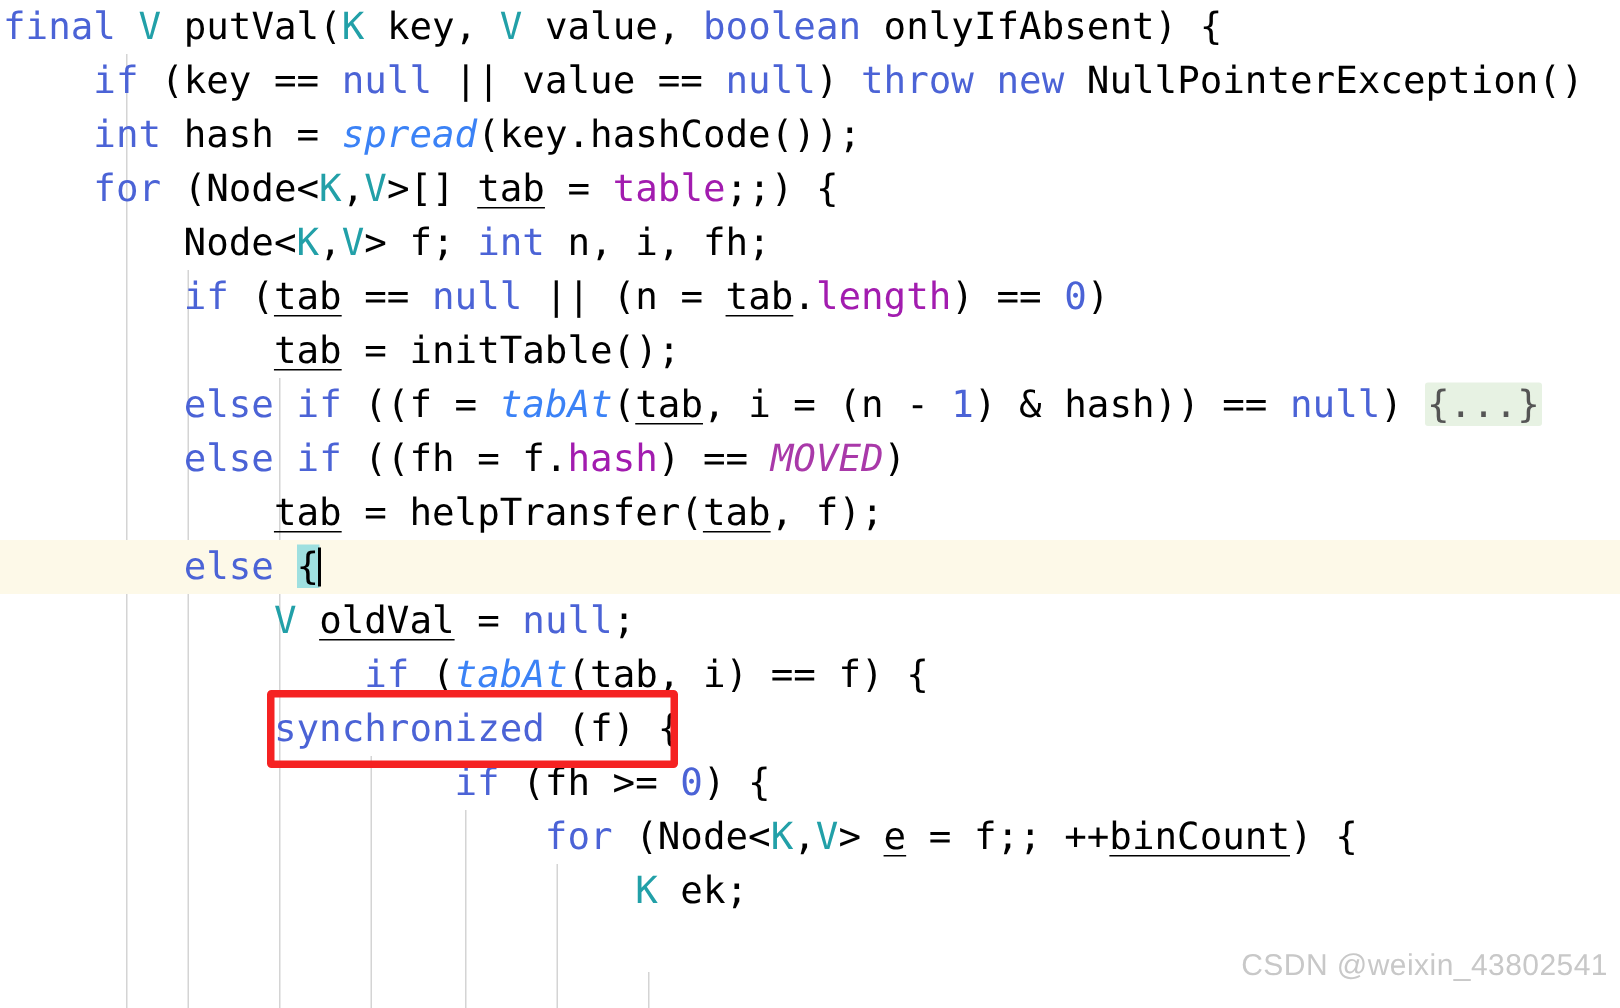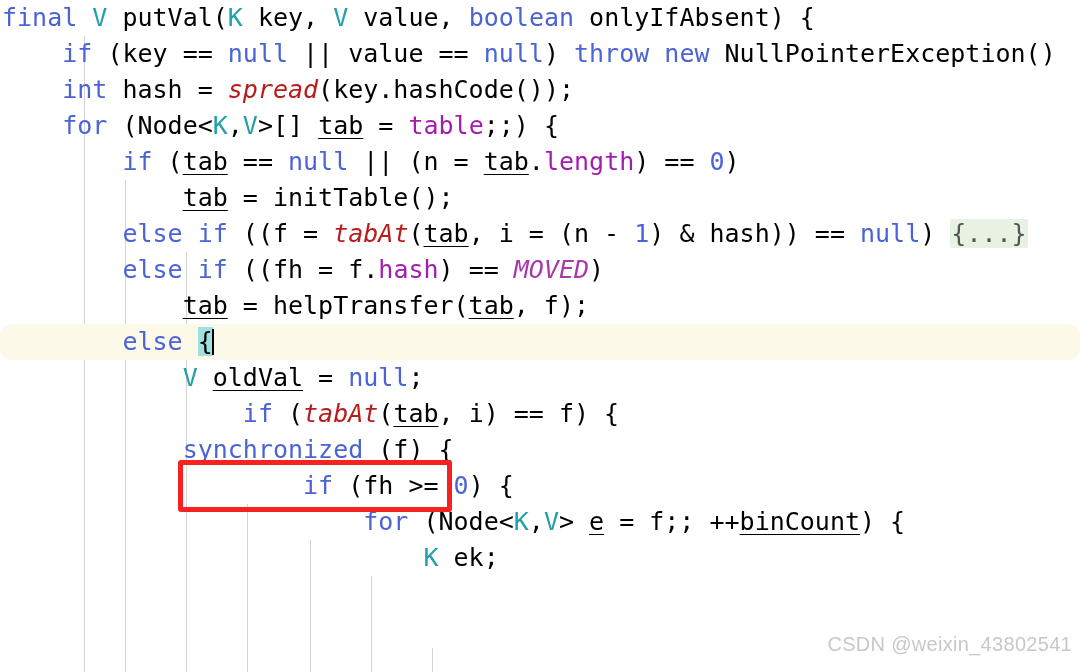--- a/index.html
+++ b/index.html
@@ -30,30 +30,29 @@
     white-space: pre;
     font-family: "DejaVu Sans Mono", monospace;
     font-size: 25px;
     letter-spacing: 0px;
     color: #000000;
     padding-left: 2px;
     box-sizing: border-box;
   }
   .line.current {
     background: #fdf9e8;
-    border-radius: 12px;
   }
 
   
   .kw      { color: #4b63d6; }          
   .type    { color: #22a0a8; }          
   .num     { color: #4b63d6; }          
   .field   { color: #a21caf; }          
   .static  { color: #a939a9; font-style: italic; }
-  .mcall   { font-style: italic; color: #b91c1c; }
+  .mcall   { font-style: italic; color: #3b82f6; }
   .ul      { text-decoration: underline; text-decoration-thickness: 1px; text-underline-offset: 4px; }
   .plain   { color: #000000; }
 
   
   .fold {
     background: #e7f2e3;
     color: #555555;
     border-radius: 2px;
     padding: 0 1px;
   }
@@ -115,20 +114,21 @@
 
   <div class="line"><span class="kw">final</span><span class="plain"> </span><span class="type">V</span><span class="plain"> putVal(</span><span class="type">K</span><span class="plain"> key, </span><span class="type">V</span><span class="plain"> value, </span><span class="kw">boolean</span><span class="plain"> onlyIfAbsent) {</span></div>
 
   <div class="line"><span class="plain">    </span><span class="kw">if</span><span class="plain"> (key == </span><span class="kw">null</span><span class="plain"> || value == </span><span class="kw">null</span><span class="plain">) </span><span class="kw">throw</span><span class="plain"> </span><span class="kw">new</span><span class="plain"> NullPointerException()</span></div>
 
   <div class="line"><span class="plain">    </span><span class="kw">int</span><span class="plain"> hash = </span><span class="mcall">spread</span><span class="plain">(key.hashCode());</span></div>
 
 
   <div class="line"><span class="plain">    </span><span class="kw">for</span><span class="plain"> (Node&lt;</span><span class="type">K</span><span class="plain">,</span><span class="type">V</span><span class="plain">&gt;[] </span><span class="plain ul">tab</span><span class="plain"> = </span><span class="field">table</span><span class="plain">;;) {</span></div>
 
+  <div class="line"><span class="plain">        Node&lt;</span><span class="type">K</span><span class="plain">,</span><span class="type">V</span><span class="plain">&gt; f; </span><span class="kw">int</span><span class="plain"> n, i, fh;</span></div>
 
   <div class="line"><span class="plain">        </span><span class="kw">if</span><span class="plain"> (</span><span class="plain ul">tab</span><span class="plain"> == </span><span class="kw">null</span><span class="plain"> || (n = </span><span class="plain ul">tab</span><span class="plain">.</span><span class="field">length</span><span class="plain">) == </span><span class="num">0</span><span class="plain">)</span></div>
 
   <div class="line"><span class="plain">            </span><span class="plain ul">tab</span><span class="plain"> = initTable();</span></div>
 
   <div class="line"><span class="plain">        </span><span class="kw">else</span><span class="plain"> </span><span class="kw">if</span><span class="plain"> ((f = </span><span class="mcall">tabAt</span><span class="plain">(</span><span class="plain ul">tab</span><span class="plain">, i = (n - </span><span class="num">1</span><span class="plain">) &amp; hash)) == </span><span class="kw">null</span><span class="plain">) </span><span class="fold">{...}</span></div>
 
   <div class="line"><span class="plain">        </span><span class="kw">else</span><span class="plain"> </span><span class="kw">if</span><span class="plain"> ((fh = f.</span><span class="field">hash</span><span class="plain">) == </span><span class="static">MOVED</span><span class="plain">)</span></div>
 
   <div class="line"><span class="plain">            </span><span class="plain ul">tab</span><span class="plain"> = helpTransfer(</span><span class="plain ul">tab</span><span class="plain">, f);</span></div>

